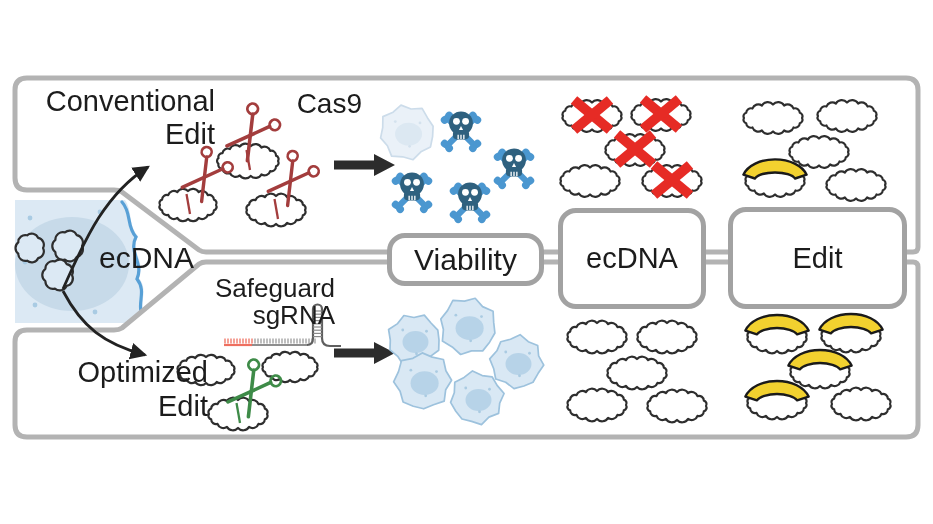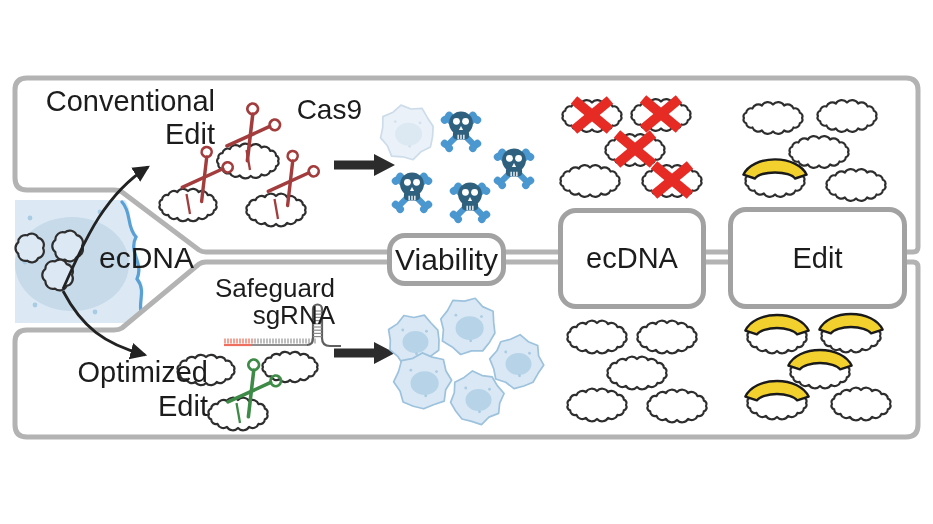--- a/index.html
+++ b/index.html
@@ -2,28 +2,28 @@
 <html><head>
 <meta charset="utf-8">
 <style>
   html,body{margin:0;padding:0;background:#ffffff;}
   #stage{position:relative;width:933px;height:524px;background:#ffffff;overflow:hidden;
          font-family:"Liberation Sans", sans-serif;}
   #art{position:absolute;left:0;top:0;width:933px;height:524px;}
   .label{position:absolute;text-align:center;color:#1c1c1c;}
   .label span{display:block;text-align:right;}
   .l-conv{left:15px;top:85px;width:200px;font-size:29px;line-height:33px;}
-  .l-cas9{left:258px;top:95px;width:104px;font-size:28px;line-height:30px;}
+  .l-cas9{left:258px;top:89px;width:104px;font-size:28px;line-height:30px;}
   .l-ecdna{left:76px;top:242px;width:118px;font-size:30px;line-height:32px;}
   .l-guide{left:183px;top:275px;width:152px;font-size:26px;line-height:27px;}
   .l-opt{left:16px;top:355px;width:192px;font-size:29px;line-height:34px;}
   .readout{position:absolute;box-sizing:border-box;background:#ffffff;border:5px solid #a2a2a2;
            border-radius:18px;display:flex;flex-direction:column;align-items:center;justify-content:center;
            color:#1c1c1c;text-align:center;}
-  .r-viab{left:387px;top:233px;width:119px;height:53px;font-size:30px;}
+  .r-viab{left:387px;top:233px;width:157px;height:53px;font-size:30px;}
   .r-num{left:558px;top:208px;width:148px;height:101px;font-size:29px;line-height:33px;}
   .r-eff{left:728px;top:207px;width:179px;height:102px;font-size:29px;line-height:33px;}
 </style>
 </head>
 <body>
 
 <div id="stage">
   <svg id="art" viewBox="0 0 933 524">
       <g>
         <path d="M15,200 L125,200 C133,212 128,225 138,236 C130,252 146,262 139,278 C150,292 136,305 147,318 L143,323 L15,323 Z" fill="#dce9f4"></path>

